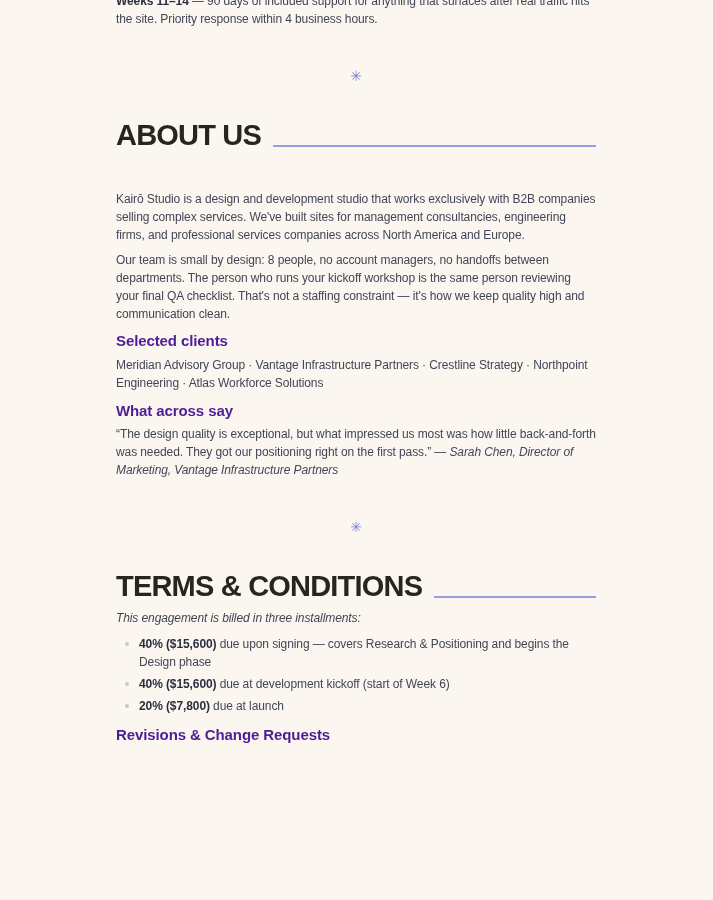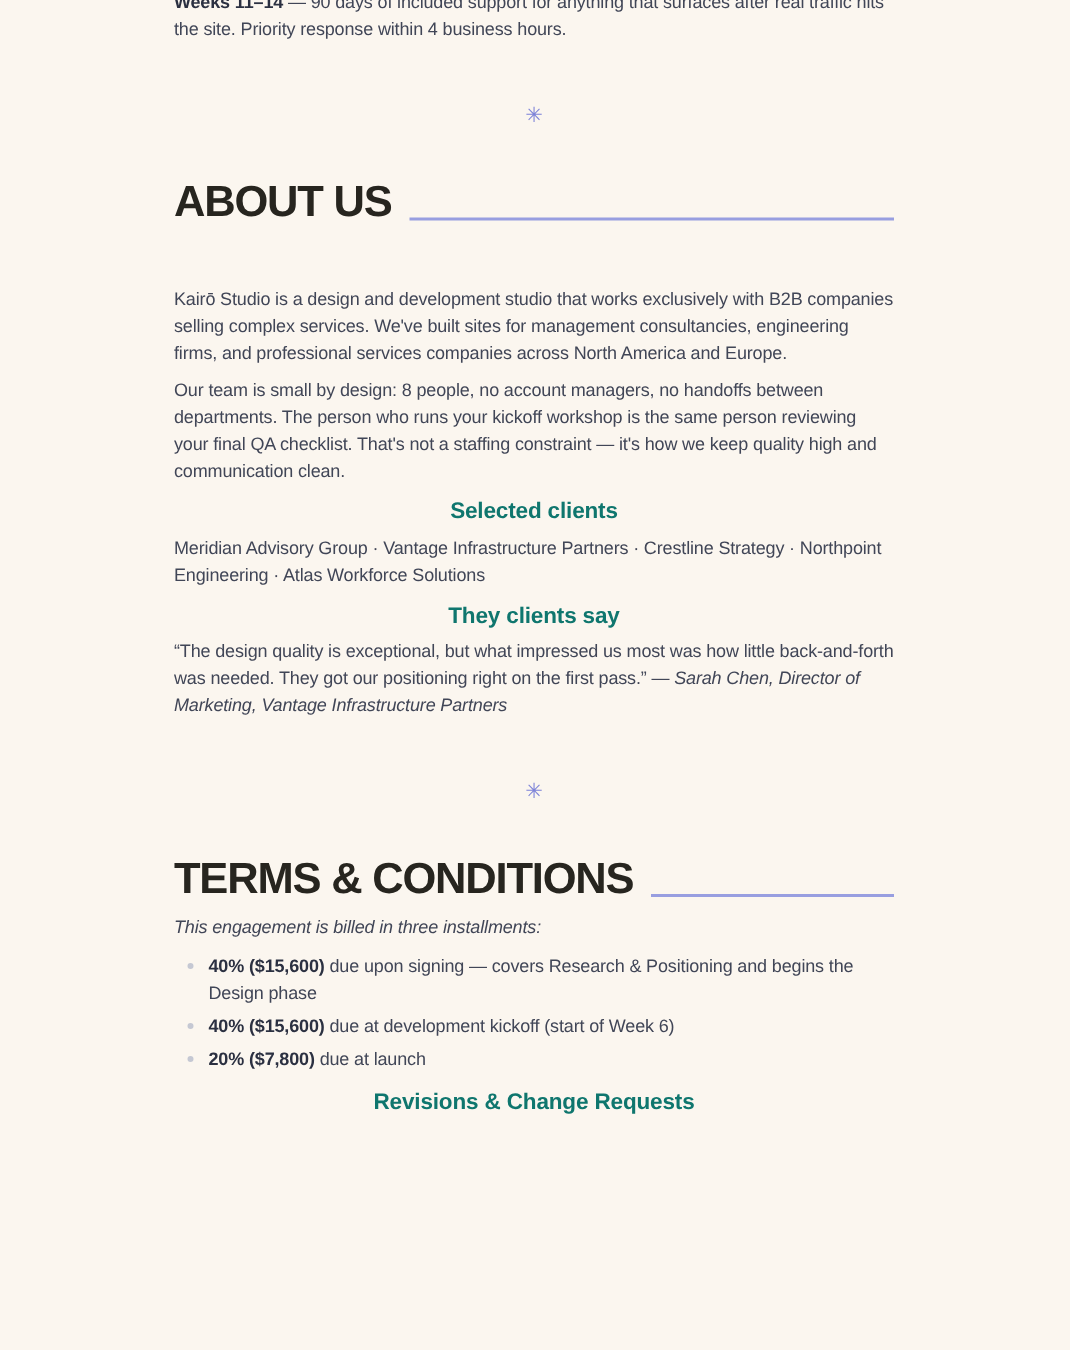--- a/index.html
+++ b/index.html
@@ -22,21 +22,21 @@
   .section-heading{display:flex;align-items:flex-end;margin-top:34px;height:34px;justify-content:space-between;}
   .section-heading h1{
     margin:0;font-size:29px;line-height:34px;font-weight:700;
     letter-spacing:-0.8px;color:#27251f;white-space:nowrap;
   }
   .rule{flex:1;height:2px;background:#989ee0;margin:0 0 5px 12px;}
   .para-lead{margin-top:38px;}
   .para{margin-top:7px;}
   h3{
     margin:9px 0 0;font-size:15px;line-height:20px;font-weight:700;
-    color:#0f766e;letter-spacing:-0.1px;text-align:center;
+    color:#4c1d95;letter-spacing:-0.1px;
   }
   .h3-gap{margin-top:8px;}
   .after-h3{margin-top:5px;}
   .quote{margin-top:4px;}
   .quote em{font-style:italic;}
   .subsection-h{margin-top:39px;}
   .intro{margin-top:6px;font-style:italic;}
   ul.pay-list{list-style:none;margin:8px 0 0;padding:0;}
   ul.pay-list li{display:flex;margin:0 0 4px;}
   .dot{
@@ -60,21 +60,21 @@
     <h1>ABOUT US</h1>
     <span class="rule"></span>
   </header>
 
   <p class="body para-lead">Kairō Studio is a design and development studio that works exclusively with B2B companies selling complex services. We've built sites for management consultancies, engineering firms, and professional services companies across North America and Europe.</p>
   <p class="body para">Our team is small by design: 8 people, no account managers, no handoffs between departments. The person who runs your kickoff workshop is the same person reviewing your final QA checklist. That's not a staffing constraint — it's how we keep quality high and communication clean.</p>
 
   <h3 class="h3-gap">Selected clients</h3>
   <p class="body after-h3">Meridian Advisory Group · Vantage Infrastructure Partners · Crestline Strategy · Northpoint Engineering · Atlas Workforce Solutions</p>
 
-  <h3>They clients say</h3>
+  <h3>What across say</h3>
   <p class="body quote"><span>“The design quality is exceptional, but what impressed us most was how little back-and-forth was needed. They got our positioning right on the first pass.” — </span><em>Sarah Chen, Director of Marketing, Vantage Infrastructure Partners</em></p>
 
   <div class="divider"><span class="asterisk">✳</span></div>
 
   <header class="section-heading">
     <h1>TERMS &amp; CONDITIONS</h1>
     <span class="rule"></span>
   </header>
 
   <p class="body intro">This engagement is billed in three installments:</p>

